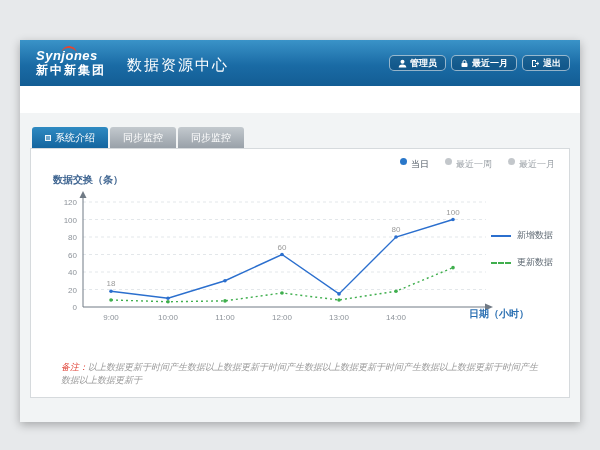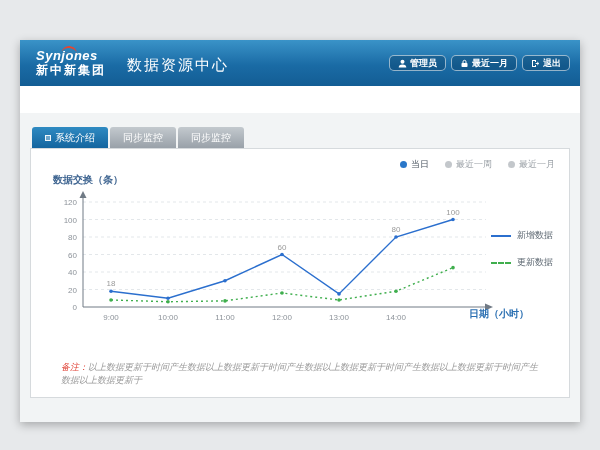--- a/index.html
+++ b/index.html
@@ -52,21 +52,21 @@
     cursor:pointer; display:flex; align-items:center; gap:4px;
   }
   .tab.active { background:linear-gradient(180deg,#2f8ac2,#14659f); }
   .tab-icon { width:6px; height:6px; border:1px solid rgba(255,255,255,0.9); background:rgba(255,255,255,0.35); display:inline-block; }
   .card {
     position:absolute; top:35px; left:10px; right:10px; height:250px;
     background:#fff; border:1px solid #d6dadd;
   }
   
   .filter-legend { position:absolute; top:9px; right:14px; display:flex; gap:16px; align-items:center; }
-  .filter { display:flex; align-items:center; gap:4px; font-size:9px; color:#9aa0a6; cursor:pointer; }
+  .filter { display:flex; align-items:flex-start; gap:4px; font-size:9px; color:#9aa0a6; cursor:pointer; }
   .filter .dot { width:7px; height:7px; border-radius:50%; background:#c3c7cb; }
   .filter.active { color:#4a5560; }
   .filter.active .dot { background:#2a77c9; }
   .ylabel { position:absolute; top:24px; left:22px; font-size:10px; color:#3f6591; font-weight:bold; }
   #chart-svg { position:absolute; left:14px; top:40px; }
   .series-legend { position:absolute; left:460px; top:80px; display:flex; flex-direction:column; gap:14px; }
   .series-item { display:flex; align-items:center; gap:6px; font-size:9px; color:#5b6670; cursor:pointer; }
   .series-line { width:20px; height:0; border-top:2px solid #888; }
   .xlabel { position:absolute; left:438px; top:158px; font-size:10px; color:#2a6fb2; font-weight:bold;text-align:right; }
   .note { position:absolute; left:30px; right:29px; top:212px; font-size:9px; color:#9a9a9a; line-height:13px;font-style:italic; }

